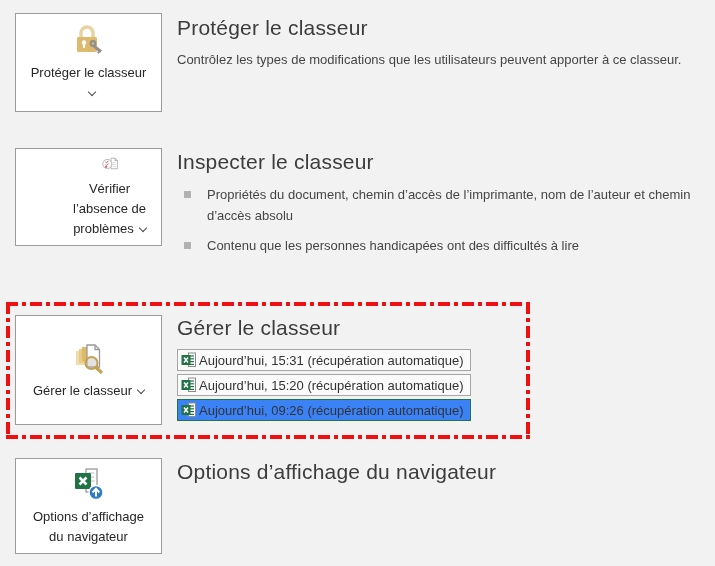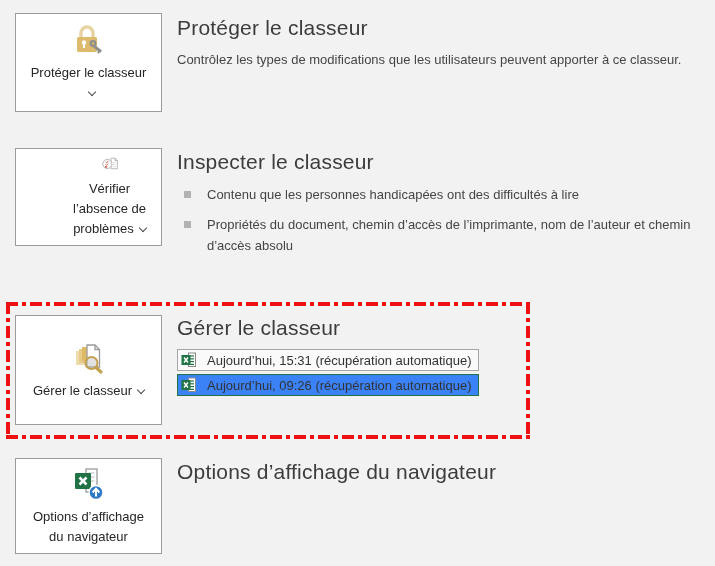--- a/index.html
+++ b/index.html
@@ -49,21 +49,21 @@
   .bullet-marker {
     flex:0 0 auto; width:7px; height:7px; background:#b3b2b2;
     margin:7px 16px 0 7px;
   }
   .bullet-text { font-size:13px; line-height:21px; color:#454545; width:500px; }
   
   .versions { margin-top:3px; }
   .version-row {
     display:flex; align-items:center; width:fit-content; height:22px;
     border:1px solid #a6a6a6; background:#fafafa;
-    padding:0 6px 0 3px; margin-bottom:3px; gap:10px;
+    padding:0 6px 0 3px; margin-bottom:3px; gap:2px;
     font-size:13px; color:#333; cursor:pointer; white-space:nowrap;
   }
   .version-row.highlighted { border-color:#217346; background:#3b82f6; }
   
   #annotation-rect {
     position:absolute; left:6px; top:302px; width:524px; height:137px;
     pointer-events:none;
     background-image:
       repeating-linear-gradient(90deg,  #ed1111 0 12px, transparent 12px 16px, #ed1111 16px 20px, transparent 20px 24px),
       repeating-linear-gradient(90deg,  #ed1111 0 12px, transparent 12px 16px, #ed1111 16px 20px, transparent 20px 24px),
@@ -113,25 +113,25 @@
       <path d="M10.5 17.8 l2 2 l3.2-3.6" fill="none" stroke="#c0453a" stroke-width="1.6"></path>
       <rect x="10.8" y="21.6" width="2.4" height="2.4" fill="none" stroke="#c0453a" stroke-width="1.1"></rect>
     </svg>
     <div class="tile-label"><span>Vérifier l’absence de problèmes</span><span class="chev"></span></div>
   </div>
   <div class="content" id="content-inspect">
     <div class="sec-title">Inspecter le classeur</div>
     <div class="bullets">
       <div class="bullet">
         <span class="bullet-marker"></span>
-        <span class="bullet-text">Contenu que les personnes handicapées ont des difficultés à lire</span>
+        <span class="bullet-text">Propriétés du document, chemin d’accès de l’imprimante, nom de l’auteur et chemin d’accès absolu</span>
       </div>
       <div class="bullet">
         <span class="bullet-marker"></span>
-        <span class="bullet-text">Propriétés du document, chemin d’accès de l’imprimante, nom de l’auteur et chemin d’accès absolu</span>
+        <span class="bullet-text">Contenu que les personnes handicapées ont des difficultés à lire</span>
       </div>
     </div>
   </div>
 
   <div id="annotation-rect"></div>
 
   <div class="tile" id="tile-manage">
     <svg class="icon32" viewBox="0 0 38 36">
       <rect x="6" y="11" width="10" height="14" fill="#eedcab"></rect>
       <rect x="9" y="9" width="10" height="14" fill="#e7cb8a"></rect>
@@ -151,20 +151,32 @@
           <rect x="7.5" y="1" width="7" height="13.5" fill="#fff" stroke="#8a8a8a"></rect>
           <line x1="9" y1="4" x2="13" y2="4" stroke="#217346" stroke-width="1.2"></line>
           <line x1="9" y1="6.8" x2="13" y2="6.8" stroke="#217346" stroke-width="1.2"></line>
           <line x1="9" y1="9.6" x2="13" y2="9.6" stroke="#217346" stroke-width="1.2"></line>
           <line x1="9" y1="12.4" x2="13" y2="12.4" stroke="#217346" stroke-width="1.2"></line>
           <rect x="0.5" y="3" width="9" height="10" fill="#217346"></rect>
           <path d="M3 5.5 l4 5 M7 5.5 l-4 5" stroke="#fff" stroke-width="1.5"></path>
         </svg>
         <span>Aujourd’hui, 15:31 (récupération automatique)</span>
       </div>
+      <div class="version-row">
+        <svg class="icon16" viewBox="0 0 16 16">
+          <rect x="7.5" y="1" width="7" height="13.5" fill="#fff" stroke="#8a8a8a"></rect>
+          <line x1="9" y1="4" x2="13" y2="4" stroke="#217346" stroke-width="1.2"></line>
+          <line x1="9" y1="6.8" x2="13" y2="6.8" stroke="#217346" stroke-width="1.2"></line>
+          <line x1="9" y1="9.6" x2="13" y2="9.6" stroke="#217346" stroke-width="1.2"></line>
+          <line x1="9" y1="12.4" x2="13" y2="12.4" stroke="#217346" stroke-width="1.2"></line>
+          <rect x="0.5" y="3" width="9" height="10" fill="#217346"></rect>
+          <path d="M3 5.5 l4 5 M7 5.5 l-4 5" stroke="#fff" stroke-width="1.5"></path>
+        </svg>
+        <span>Aujourd’hui, 15:20 (récupération automatique)</span>
+      </div>
       <div class="version-row highlighted">
         <svg class="icon16" viewBox="0 0 16 16">
           <rect x="7.5" y="1" width="7" height="13.5" fill="#fff" stroke="#8a8a8a"></rect>
           <line x1="9" y1="4" x2="13" y2="4" stroke="#217346" stroke-width="1.2"></line>
           <line x1="9" y1="6.8" x2="13" y2="6.8" stroke="#217346" stroke-width="1.2"></line>
           <line x1="9" y1="9.6" x2="13" y2="9.6" stroke="#217346" stroke-width="1.2"></line>
           <line x1="9" y1="12.4" x2="13" y2="12.4" stroke="#217346" stroke-width="1.2"></line>
           <rect x="0.5" y="3" width="9" height="10" fill="#217346"></rect>
           <path d="M3 5.5 l4 5 M7 5.5 l-4 5" stroke="#fff" stroke-width="1.5"></path>
         </svg>

